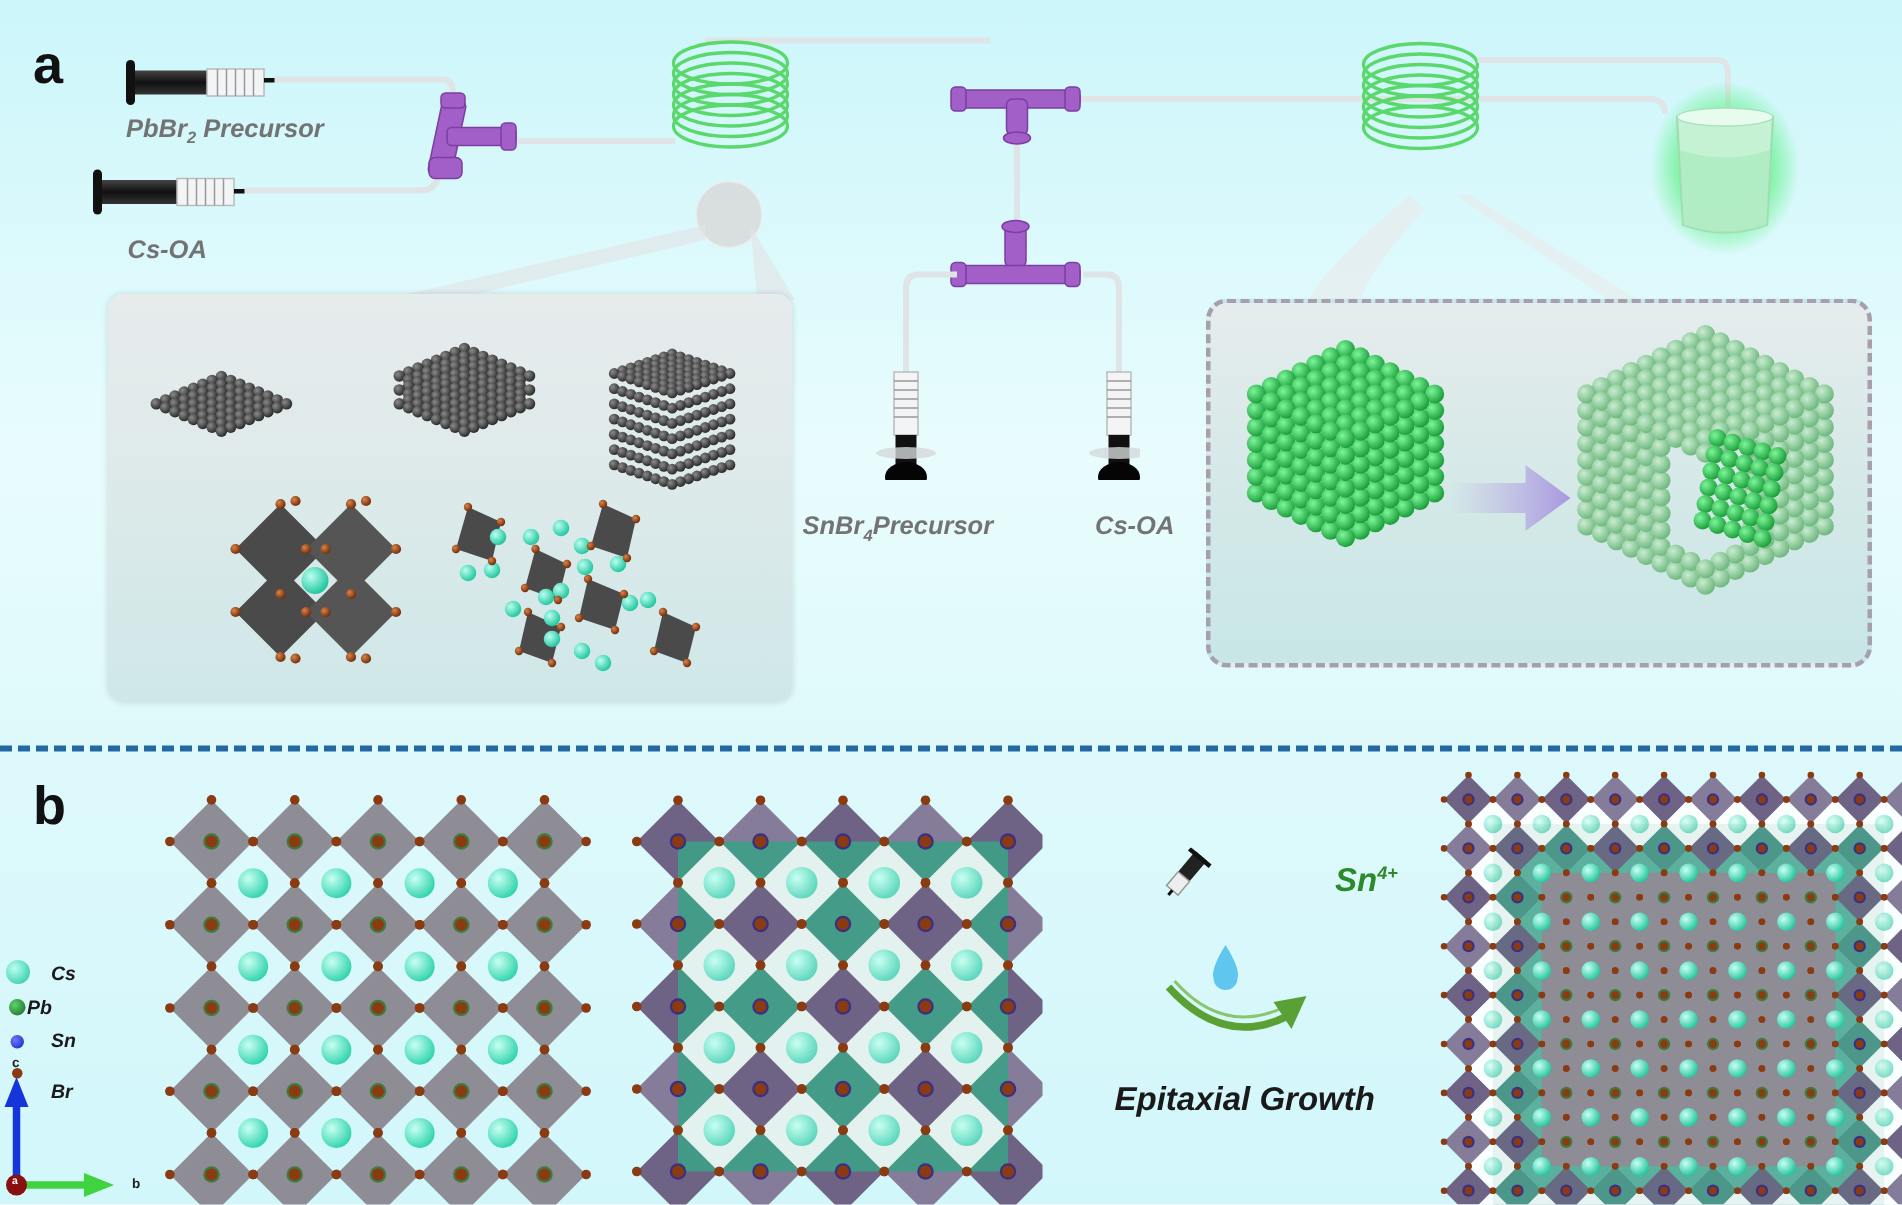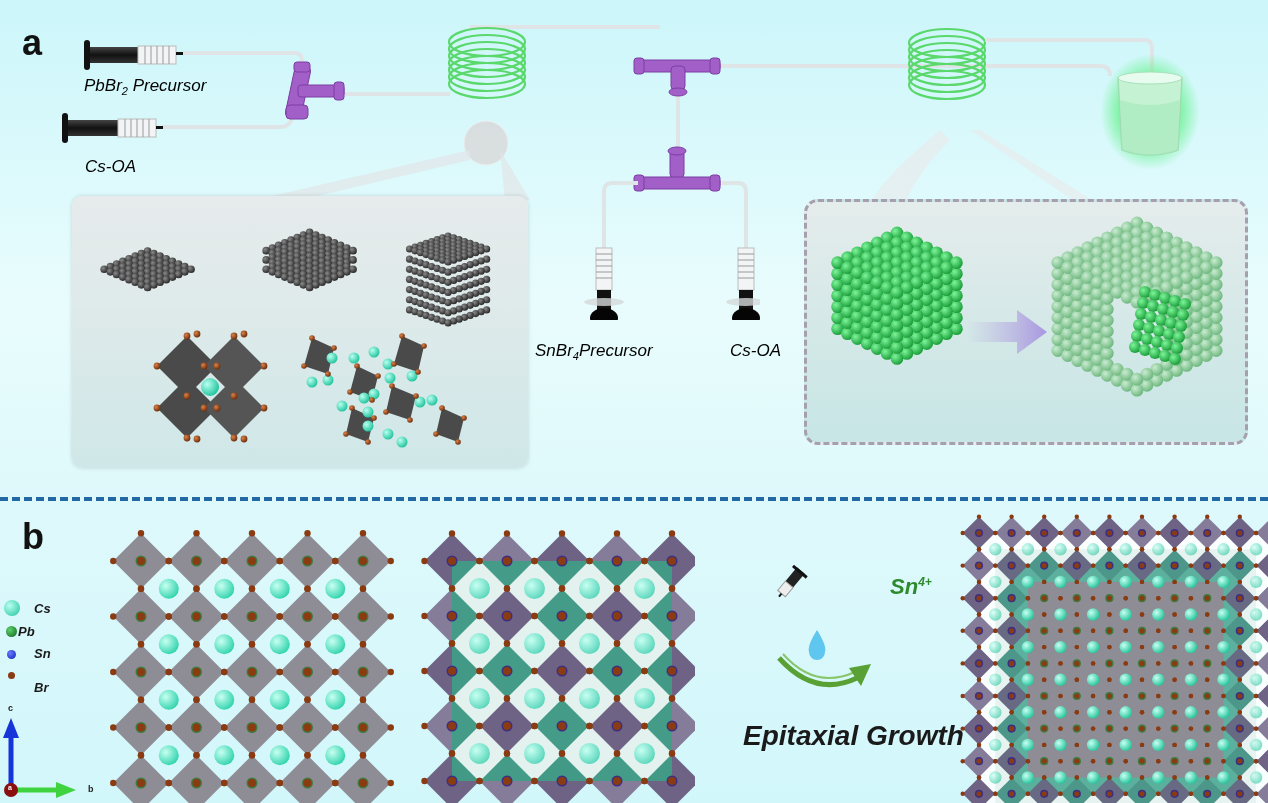--- a/index.html
+++ b/index.html
@@ -1,34 +1,34 @@
 <!DOCTYPE html>
 <html><head>
 <meta charset="utf-8">
 <style>
   html,body{margin:0;padding:0;}
   body{width:1268px;height:803px;overflow:hidden;position:relative;
     background:linear-gradient(180deg,#ccf6fa 0%,#e9fcfd 38%,#dff9fb 60%,#d2f7fb 100%);
     font-family:"Liberation Sans",sans-serif;}
   .abs{position:absolute;}
   .panel-letter{font-family:"Liberation Sans",sans-serif;font-weight:bold;font-size:36px;color:#111;}
-  .lbl{font-family:"Liberation Sans",sans-serif;font-weight:normal;font-style:italic;font-size:17px;color:#000000;white-space:nowrap;}
+  .lbl{font-family:"Liberation Sans",sans-serif;font-weight:bold;font-style:italic;font-size:17px;color:#737373;white-space:nowrap;}
   .lbl sub{font-size:11px;}
   .legend-txt{font-family:"Liberation Sans",sans-serif;font-style:italic;font-weight:bold;font-size:13px;color:#1a1a1a;}
   .axis-txt{font-family:"Liberation Sans",sans-serif;font-weight:bold;font-size:9px;color:#222;}
   #inset-left{left:72px;top:196px;width:456px;height:272px;border-radius:10px;
     background:linear-gradient(180deg,#e6ebec 0%,#dfeaea 40%,#cfe7e8 100%);
     box-shadow:0 0 4px rgba(0,0,0,0.15);}
   #inset-right{left:804px;top:199px;width:444px;height:246px;border-radius:14px;
     border:3px dashed #a59fae;box-sizing:border-box;
     background:linear-gradient(180deg,#e5ecec 0%,#d3e8e7 55%,#c8e6e6 100%);}
   #divider{left:0;top:497px;width:1268px;height:0;border-top:4px dashed #2269a3;}
   .sn-label{font-family:"Liberation Sans",sans-serif;font-weight:bold;font-style:italic;font-size:22px;color:#2b8a2b;}
   .sn-label sup{font-size:12px;}
-  .epi{font-family:"Liberation Sans",sans-serif;font-weight:bold;font-style:italic;font-size:28px;color:#1a1a1a;}
+  .epi{font-family:"Liberation Sans",sans-serif;font-weight:bold;font-style:italic;font-size:22px;color:#1a1a1a;}
 </style>
 </head>
 <body>
 
 <div class="abs panel-letter" style="left:22px;top:22px;">a</div>
 
 <svg class="abs" style="left:0;top:0;" width="1268" height="200" viewBox="0 0 1268 200">
   <defs>
     <linearGradient id="tube" x1="0" y1="0" x2="0" y2="1">
       <stop offset="0" stop-color="#ffffff"></stop>
@@ -1065,21 +1065,21 @@
         <circle cx="368" cy="157" r="6" fill="url(#grn)"></circle>
       </g>
   </svg>
 </div>
 
 <div class="abs" id="divider"></div>
 
 <div class="abs panel-letter" style="left:22px;top:516px;">b</div>
 
 <div class="abs" style="left:4px;top:598px;width:70px;">
-  <div style="position:relative;height:24px;">
+  <div style="position:relative;height:24px;margin-top:40px;">
     <span style="position:absolute;left:0;top:2px;width:16px;height:16px;border-radius:50%;background:radial-gradient(circle at 35% 35%,#b9fff0,#1cc39b);"></span>
     <span class="legend-txt" style="position:absolute;left:30px;top:3px;">Cs</span>
   </div>
   <div style="position:relative;height:24px;">
     <span style="position:absolute;left:2px;top:4px;width:11px;height:11px;border-radius:50%;background:radial-gradient(circle at 35% 35%,#5bd46a,#14601f);"></span>
     <span class="legend-txt" style="position:absolute;left:14px;top:2px;">Pb</span>
   </div>
   <div style="position:relative;height:22px;">
     <span style="position:absolute;left:3px;top:4px;width:9px;height:9px;border-radius:50%;background:radial-gradient(circle at 35% 35%,#6b7bff,#0d1fb8);"></span>
     <span class="legend-txt" style="position:absolute;left:30px;top:0px;">Sn</span>

